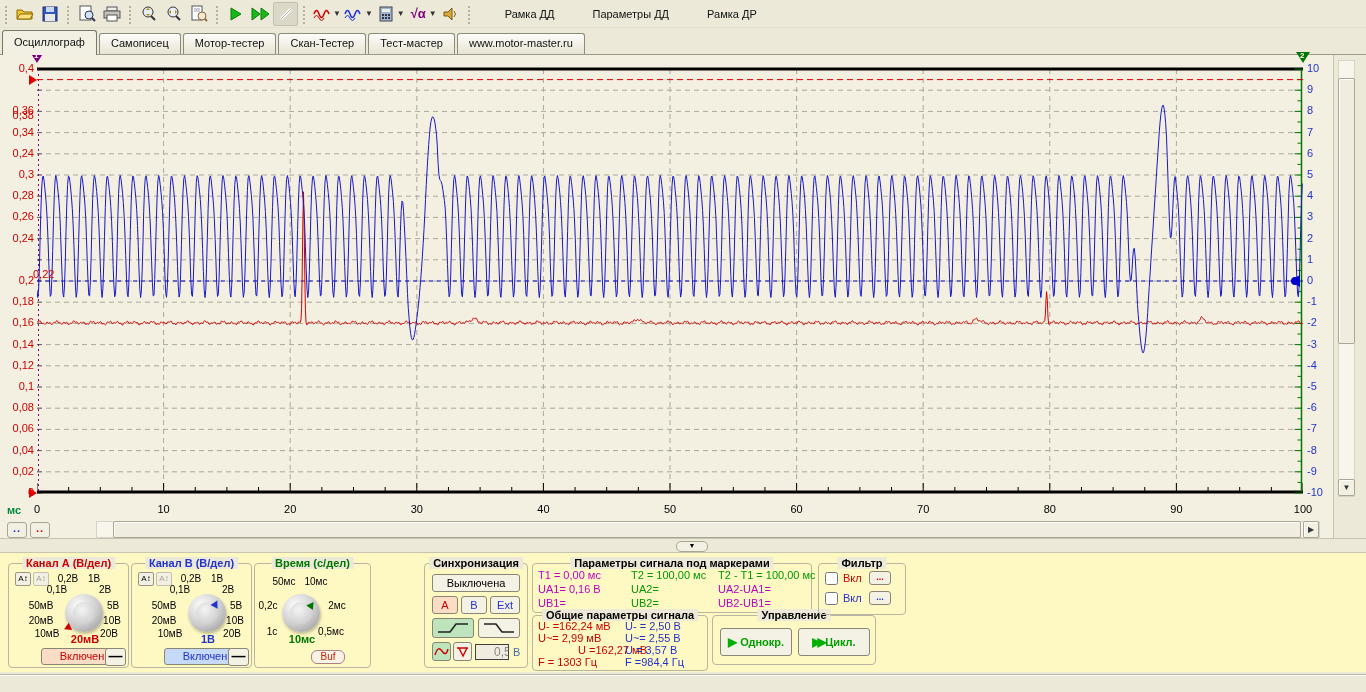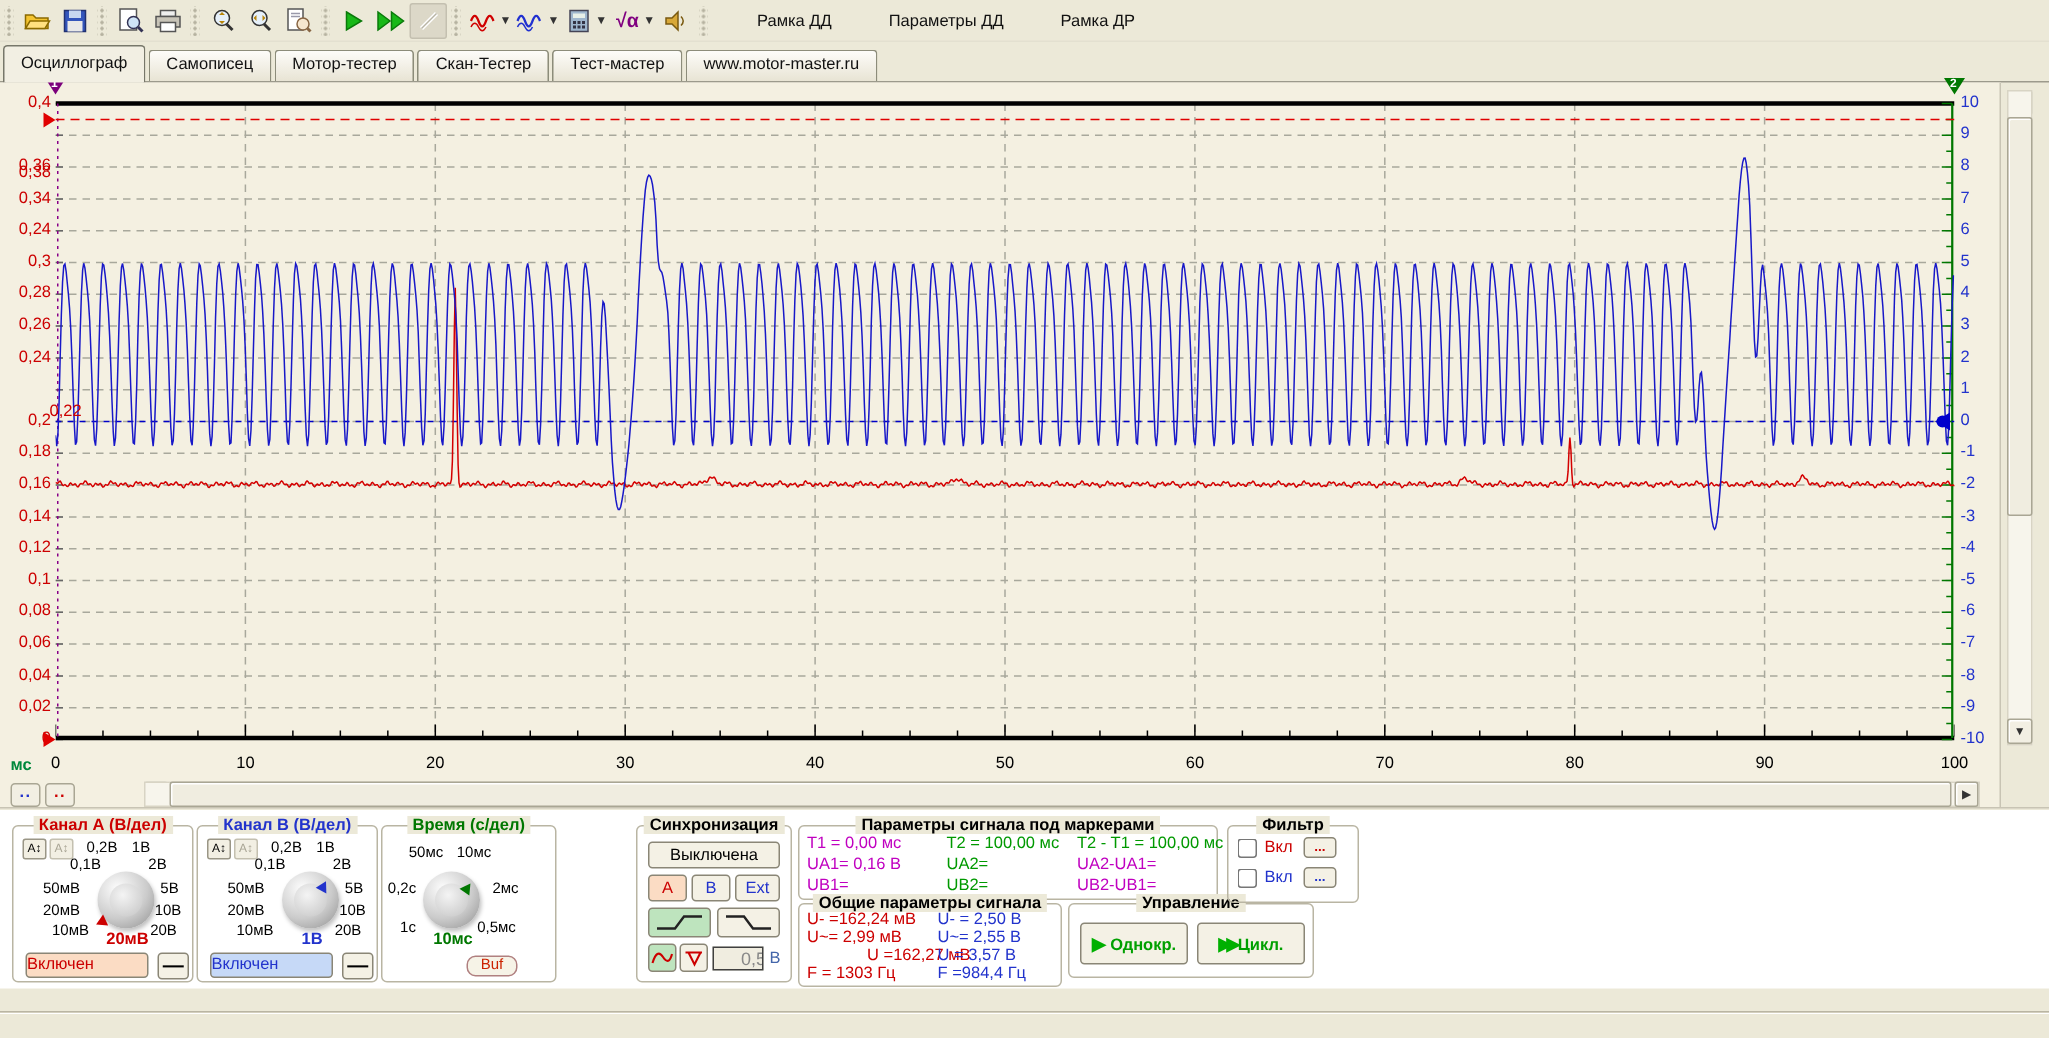--- a/index.html
+++ b/index.html
@@ -42,39 +42,39 @@
   #vscroll-thumb { position:absolute; left:1338px; top:78px; width:17px; height:266px; background:#F0EDE0; border:1px solid #A9A694; border-radius:2px; box-shadow:inset 1px 1px 0 #FFF; }
   #hscroll-track { position:absolute; left:96px; top:521px; width:1224px; height:17px; background:#F7F5EC; border:1px solid #D8D4C4; }
   #hscroll-thumb { position:absolute; left:113px; top:521px; width:1188px; height:17px; background:#F0EDE0; border:1px solid #A9A694; border-radius:2px; box-shadow:inset 1px 1px 0 #FFF; }
   .dots-btn { position:absolute; top:522px; width:20px; height:16px; background:#F2EFE3; border:1px solid #A9A694; border-radius:3px; text-align:center; line-height:10px; font-weight:bold; letter-spacing:1px; }
 
   
   #collapse-strip { position:absolute; left:0; top:538px; width:1366px; height:15px; background:#ECE9D8; border-top:1px solid #C8C4B4; border-bottom:1px solid #C8C4B4; }
   #collapse-btn { position:absolute; left:676px; top:2px; width:32px; height:11px; background:#F2EFE3; border:1px solid #A9A694; border-radius:5px; font-size:7px; line-height:8px; text-align:center; color:#000; }
 
   
-  #controls { position:absolute; left:0; top:540px; width:1366px; height:119px; background:#ffffff; }
+  #controls { position:absolute; left:0; top:553px; width:1366px; height:119px; background:#fef9c3; }
   .panel { position:absolute; border:1px solid #B9B5A3; border-radius:4px; }
   .panel-title { position:absolute; top:-7px; left:50%; transform:translateX(-50%); background:#ECE9D8; padding:0 4px; font-weight:bold; white-space:nowrap; }
   .red { color:#CC0000; } .blue { color:#2233CC; } .grn { color:#007700; }
   .dgreen { color:#009900; } .magenta { color:#C000C0; } .black { color:#000; }
 
   .knob { position:absolute; width:38px; height:38px; border-radius:50%; background:radial-gradient(circle at 35% 30%, #FDFDFD, #CBCBCB 55%, #8E8E8E); box-shadow:1px 2px 3px rgba(0,0,0,.25); }
   .knob .inner { position:absolute; left:8px; top:8px; width:22px; height:22px; border-radius:50%; background:radial-gradient(circle at 40% 35%, #F4F4F4, #C4C4C4); }
   .ptr { position:absolute; left:50%; top:50%; width:0; height:0; border-left:4px solid transparent; border-right:4px solid transparent; }
   .ptr.red-p { border-bottom:7px solid #CC0000; transform:rotate(-115deg) translate(0,-15px); transform-origin:50% 100%; margin-left:-4px; }
   .ptr.blue-p { border-bottom:7px solid #2233CC; transform:rotate(28deg) translate(0,-15px); transform-origin:50% 100%; margin-left:-4px; }
   .ptr.green-p { border-bottom:7px solid #007700; transform:rotate(35deg) translate(0,-15px); transform-origin:50% 100%; margin-left:-4px; }
   .klabel { position:absolute; font-size:10px; color:#000; transform:translateX(-50%); white-space:nowrap; }
   .kcurrent { position:absolute; font-size:11px; font-weight:bold; transform:translateX(-50%); }
 
   .scale-btn { position:absolute; width:16px; height:14px; font-size:8px; line-height:12px; text-align:center; background:#F2EFE3; border:1px solid #9A9686; border-radius:2px; color:#000; }
   .scale-btn.dis { color:#A8A494; border-color:#C4C0B0; }
 
-  .pwr-btn { position:absolute; height:17px; border:1px solid #8A8676; border-radius:3px; text-align:left; line-height:15px; }
+  .pwr-btn { position:absolute; height:17px; border:1px solid #8A8676; border-radius:3px; text-align:center; line-height:15px;margin-left:24px; }
   .minus-btn { position:absolute; width:21px; height:18px; background:#F4F1E5; border:1px solid #8A8676; border-radius:3px; font-weight:bold; font-size:14px; line-height:14px; text-align:center; }
   .buf-btn { position:absolute; width:34px; height:14px; background:#F6F3E7; border:1px solid #B08080; border-radius:6px; color:#CC2200; font-size:10px; line-height:12px; text-align:center; }
 
   .view-btn { position:absolute; width:40px; height:38px; border:1px solid #8A8676; border-radius:3px; text-align:center; background:#F4F1E5; }
   #t-btn { background:#FBDFC8; color:#E02000; font-size:21px; font-weight:bold; line-height:34px; }
   #xy-btn { color:#2233CC; font-size:17px; font-weight:bold; line-height:36px; }
 
   .sync-btn { position:absolute; border:1px solid #8A8676; border-radius:3px; background:#F4F1E5; text-align:center; }
   .edge-ico { display:block; margin:2px auto 0; }
   .sm-input { position:absolute; width:34px; height:16px; border:1px solid #404040; background:#F0EDE0; color:#888; font-size:12px; padding-left:18px; }

